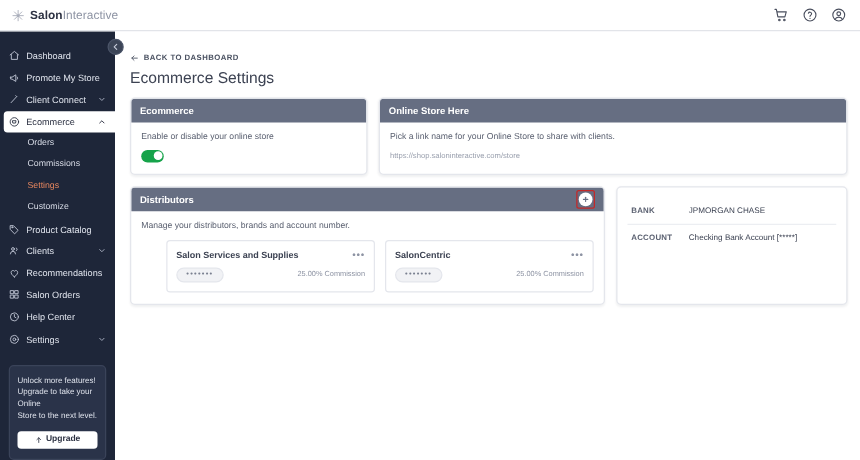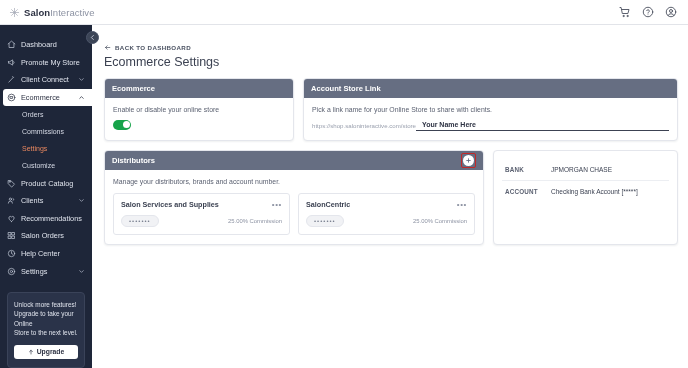--- a/index.html
+++ b/index.html
@@ -120,21 +120,21 @@
   .url-prefix {
     font-size: 6.1px; color: #9aa0ae; padding-bottom: 2px; white-space: nowrap;
   }
   .url-input {
     flex: 1; border: none; border-bottom: 1px solid #3c4252; background: transparent;
     font-family: "Liberation Sans", sans-serif; font-size: 7px; font-weight: bold;
     color: #2c3142; padding: 0 0 2px 6px; outline: none;
   }
 
   
-  .dist-grid { display: flex; gap: 8px; margin-top: 8px; }
+  .dist-grid { display: flex; gap: 8px; margin-top: 8px; margin-left: 20px; }
   .dist-tile {
     flex: 1; border: 1px solid #e4e6ec; border-radius: 3px; padding: 6px 7px 7px 7px;
     background: #fff;
   }
   .dist-top { display: flex; align-items: center; }
   .dist-name { font-size: 7.2px; font-weight: bold; color: #3c4252; }
   .dots-btn { margin-left: auto; font-size: 8px; color: #8d93a3; letter-spacing: .6px; line-height: 6px; }
   .dist-bot { display: flex; align-items: center; margin-top: 6px; }
   .masked {
     background: #f1f2f5; border: 1px solid #e4e6ec; border-radius: 7px;
@@ -335,27 +335,26 @@
         <div class="card-body">
           <div class="desc">Enable or disable your online store</div>
           <div class="toggle">
             <div class="knob"></div>
           </div>
         </div>
       </div>
 
       <div class="card w-store">
         <div class="card-head">
-          <span>Account Store Link</span>
+          <span>Online Store Here</span>
         </div>
         <div class="card-body">
           <div class="desc">Pick a link name for your Online Store to share with clients.</div>
           <div class="url-row">
             <span class="url-prefix">https://shop.saloninteractive.com/store</span>
-            <input class="url-input" type="text" value="Your Name Here" style="">
           </div>
         </div>
       </div>
     </div>
 
     
     <div class="row">
 
       <div class="card w-dist">
         <div class="card-head">

